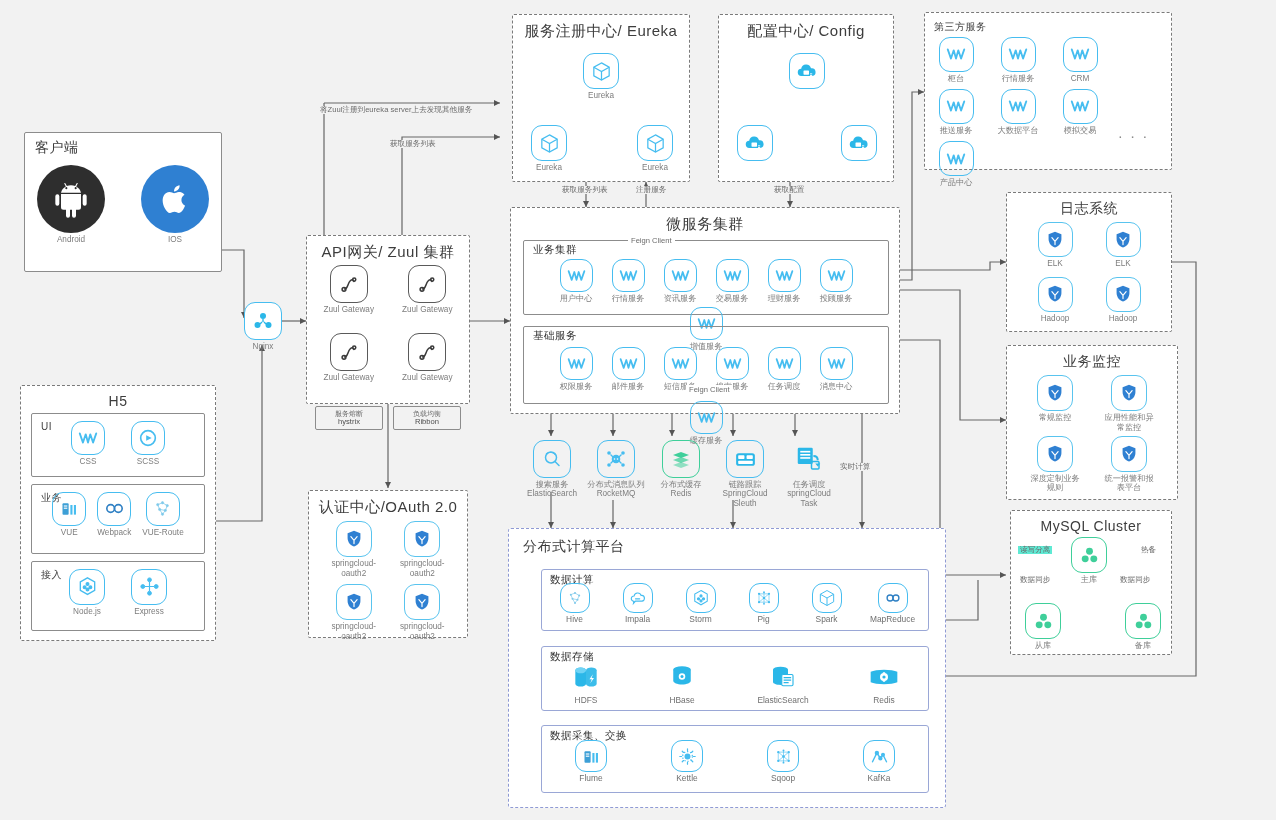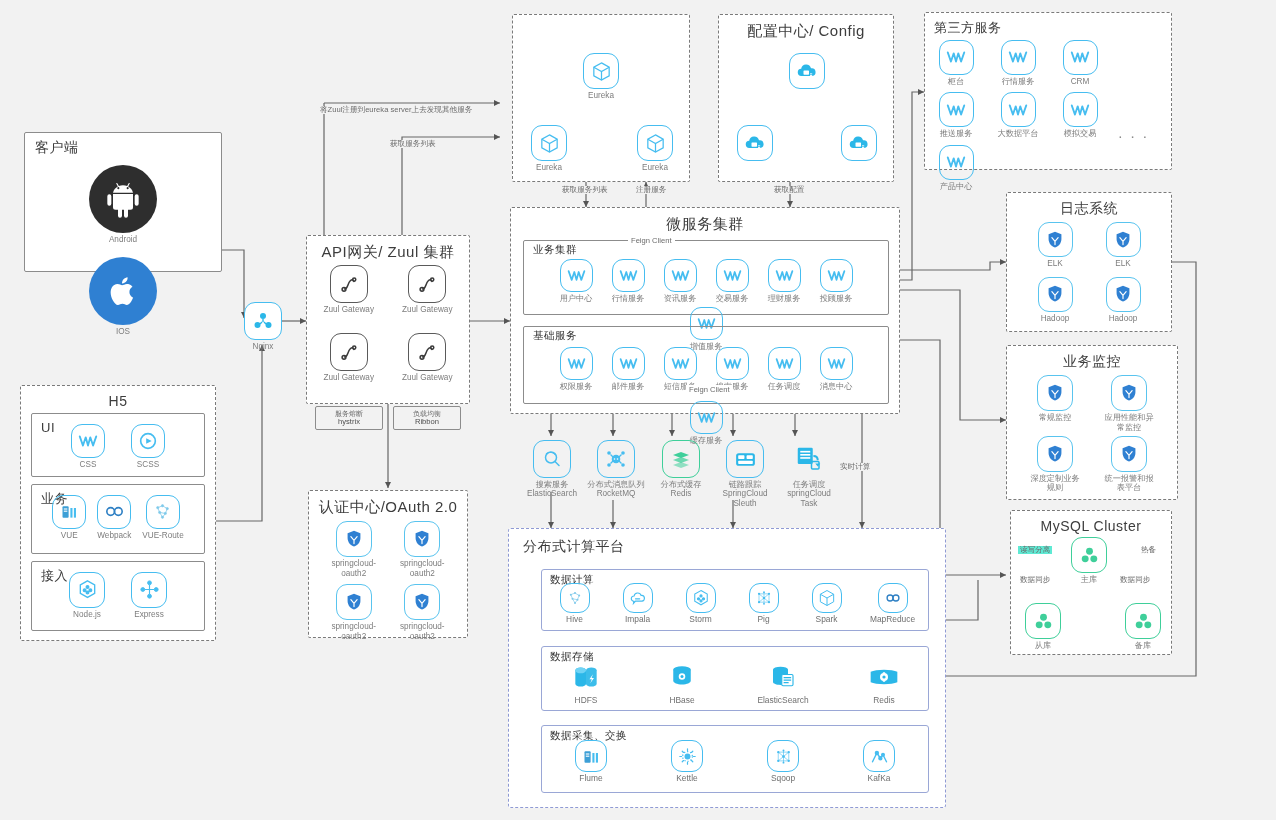--- a/index.html
+++ b/index.html
@@ -16,21 +16,21 @@
   .panel{position:absolute;box-sizing:border-box;background:#fff;}
   .dashed{border:1.6px dashed #7a7a7a;border-radius:2px;}
   .solid{border:1.3px solid #8c8c8c;border-radius:2px;}
   .solid-blue{border:1.2px solid #9aa7d6;border-radius:3px;}
   .dash-blue{border:1.4px dashed #8f9ad4;border-radius:3px;}
 
   .ptitle{
     text-align:center;font-size:15px;color:#3d3d3d;
     padding-top:7px;letter-spacing:.5px;line-height:1.15;
   }
-  .ptitle.left{text-align:left;padding-left:9px;font-size:13px;}
+  .ptitle.left{text-align:left;padding-left:9px;font-size:10px;}
 
   .grid{display:flex;flex-wrap:wrap;justify-content:center;}
   .cell{display:flex;flex-direction:column;align-items:center;}
   .cap{font-size:8.2px;color:#7d7d7d;text-align:center;line-height:1.15;margin-top:2px;
        max-width:62px;word-break:break-word;}
   .cap.d{font-size:8.4px;color:#6f6f6f;}
 
   .ico{display:flex;align-items:center;justify-content:center;}
   .rr{border-radius:11px;box-sizing:border-box;}
   .rr-blue{border:1.5px solid #46bdf0;}
@@ -138,21 +138,21 @@
 
   <div class="wlabel" style="left:318px;top:106px;">将Zuul注册到eureka server上去发现其他服务</div>
   <div class="wlabel" style="left:388px;top:140px;">获取服务列表</div>
   <div class="wlabel" style="left:560px;top:186px;">获取服务列表</div>
   <div class="wlabel" style="left:634px;top:186px;">注册服务</div>
   <div class="wlabel" style="left:772px;top:186px;">获取配置</div>
   <div class="wlabel" style="left:838px;top:463px;">实时计算</div>
 
   <div class="panel solid" style="left:24px;top:132px;width:198px;height:140px;">
     <div class="ptitle left" style="font-size:14px;padding-top:6px;padding-left:10px;">客户端</div>
-    <div class="grid" style="gap:12px;margin-top:10px;flex-direction:column;">
+    <div class="grid" style="gap:36px;margin-top:10px;">
       <div class="cell">
         <div class="ico" style="width:68px;height:68px;border-radius:50%;background:#2e2e2e;">
           <svg width="40" height="40" viewBox="0 0 24 24" fill="#fff">
               <path d="M6 9h12v8a1.5 1.5 0 0 1-1.5 1.5H15V22a1.2 1.2 0 0 1-2.4 0v-3.5h-1.2V22a1.2 1.2 0 0 1-2.4 0v-3.5H7.5A1.5 1.5 0 0 1 6 17V9zm-2.2.2A1.2 1.2 0 0 1 5 10.4v4.4a1.2 1.2 0 1 1-2.4 0v-4.4a1.2 1.2 0 0 1 1.2-1.2zm16.4 0a1.2 1.2 0 0 1 1.2 1.2v4.4a1.2 1.2 0 1 1-2.4 0v-4.4a1.2 1.2 0 0 1 1.2-1.2zM8.6 2.6l.9 1.6A6.4 6.4 0 0 1 12 3.7c.9 0 1.7.18 2.5.5l.9-1.6a.33.33 0 1 1 .58.32l-.88 1.57A5.6 5.6 0 0 1 18 8.2H6a5.6 5.6 0 0 1 2.9-3.71L8.02 2.92a.33.33 0 1 1 .58-.32zM9.2 6.1a.62.62 0 1 0 0-1.24.62.62 0 0 0 0 1.24zm5.6 0a.62.62 0 1 0 0-1.24.62.62 0 0 0 0 1.24z"></path>
             </svg>
         </div>
         <div class="cap">Android</div>
       </div>
       <div class="cell">
         <div class="ico" style="width:68px;height:68px;border-radius:50%;background:#2f80d2;">
@@ -371,20 +371,21 @@
               <path d="M8.6 9.5l3.4 4 3.4-4M12 13.5V17" stroke="#fff" stroke-width="1.3" fill="none" stroke-linecap="round"></path>
             </svg>
         </div>
         <div class="cap">springcloud-</div>
         <div class="cap" style="margin-top:0;">oauth2</div>
       </div>
     </div>
   </div>
 
   <div class="panel dashed" style="left:512px;top:14px;width:178px;height:168px;">
+    <div class="ptitle">服务注册中心/ Eureka</div>
     <div class="cell" style="position:absolute;left:70px;top:38px;">
       <div class="ico rr rr-blue" style="width:36px;height:36px;">
         <svg width="23" height="23" viewBox="0 0 24 24" fill="none" stroke="#46bdf0" stroke-width="1.3">
             <path d="M12 3l8 4.5v9L12 21l-8-4.5v-9z"></path>
             <path d="M4 7.5l8 4.5 8-4.5M12 12v9"></path>
           </svg>
       </div>
       <div class="cap">Eureka</div>
     </div>
     <div class="cell" style="position:absolute;left:18px;top:110px;">

